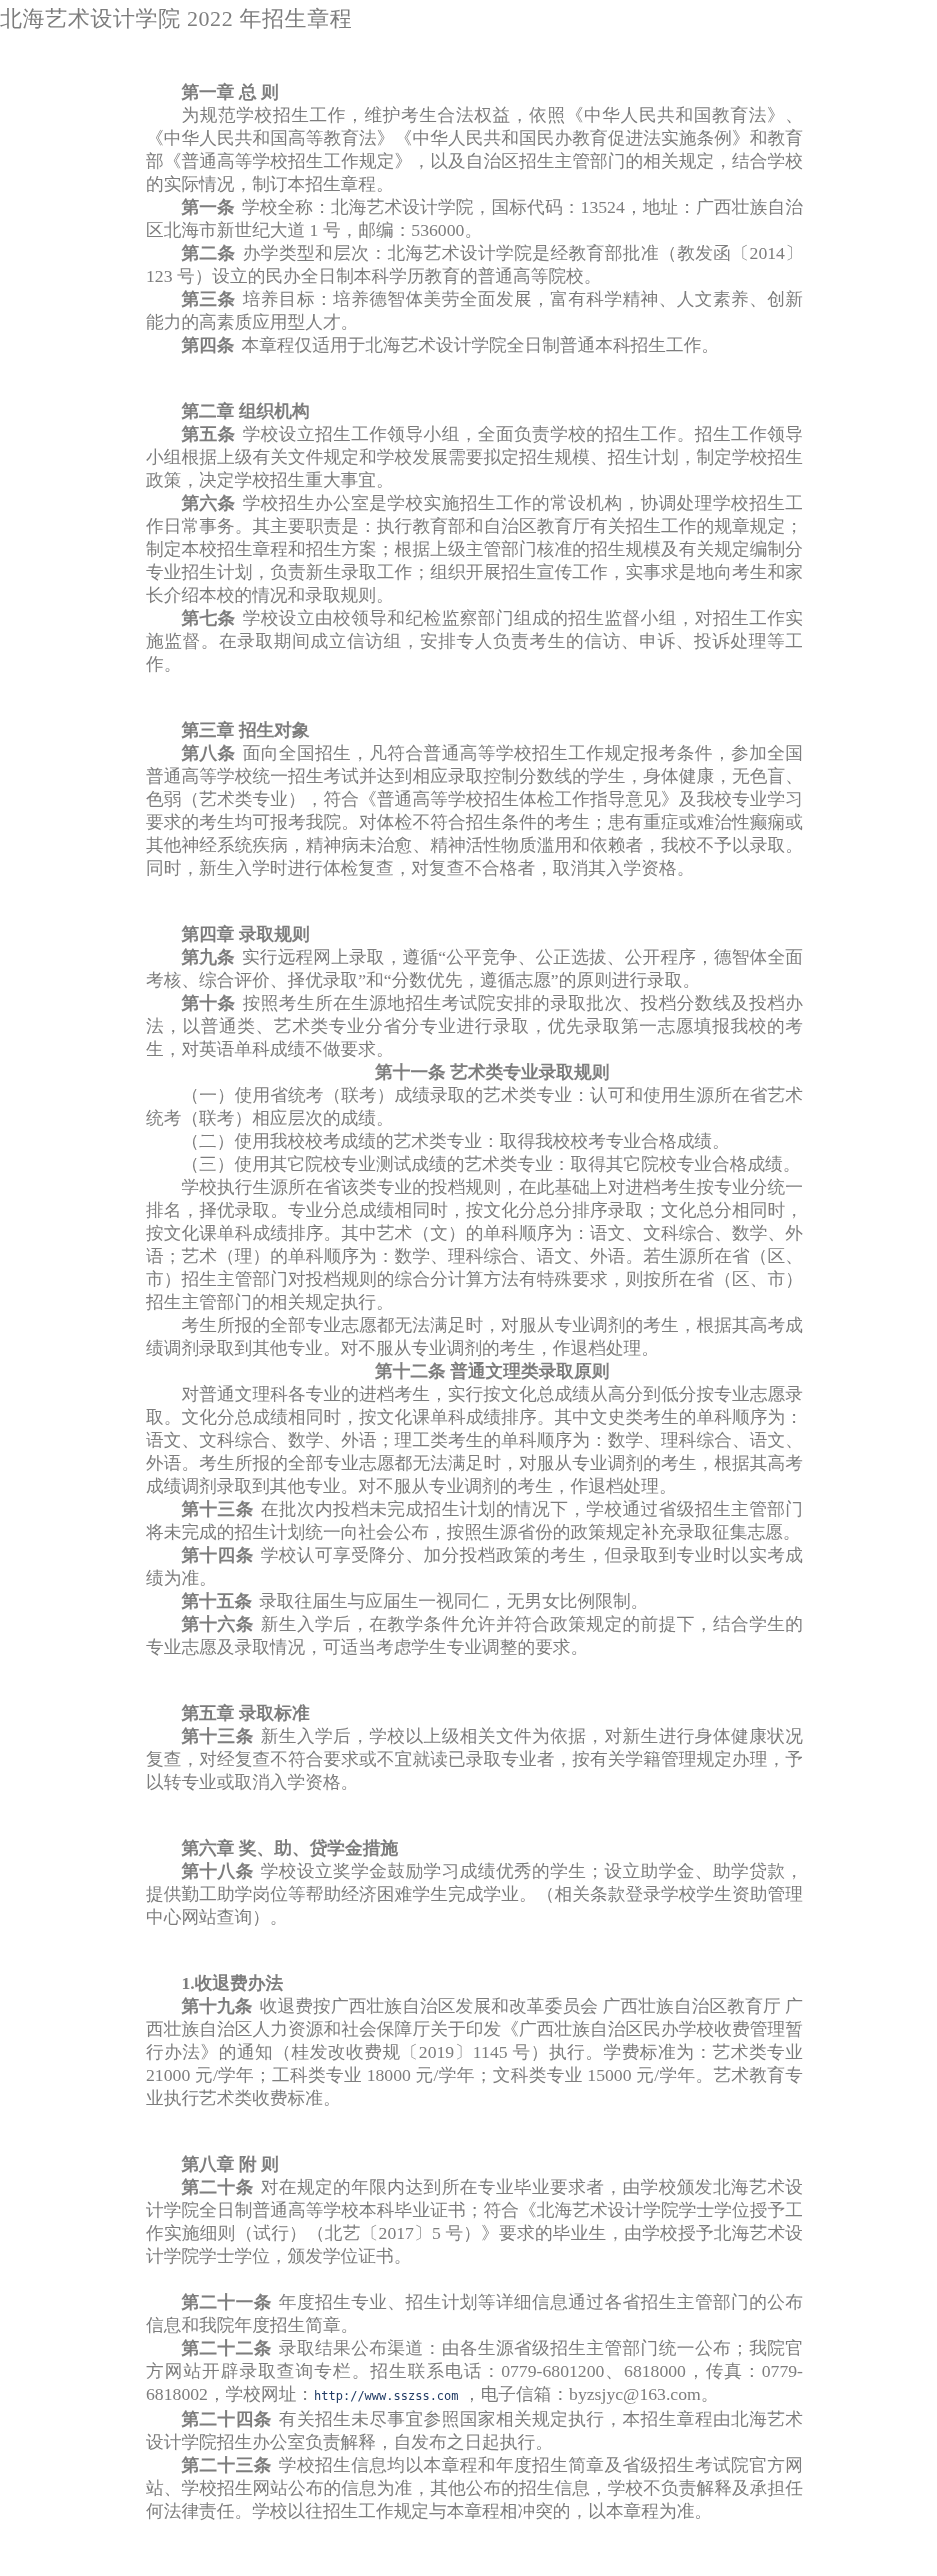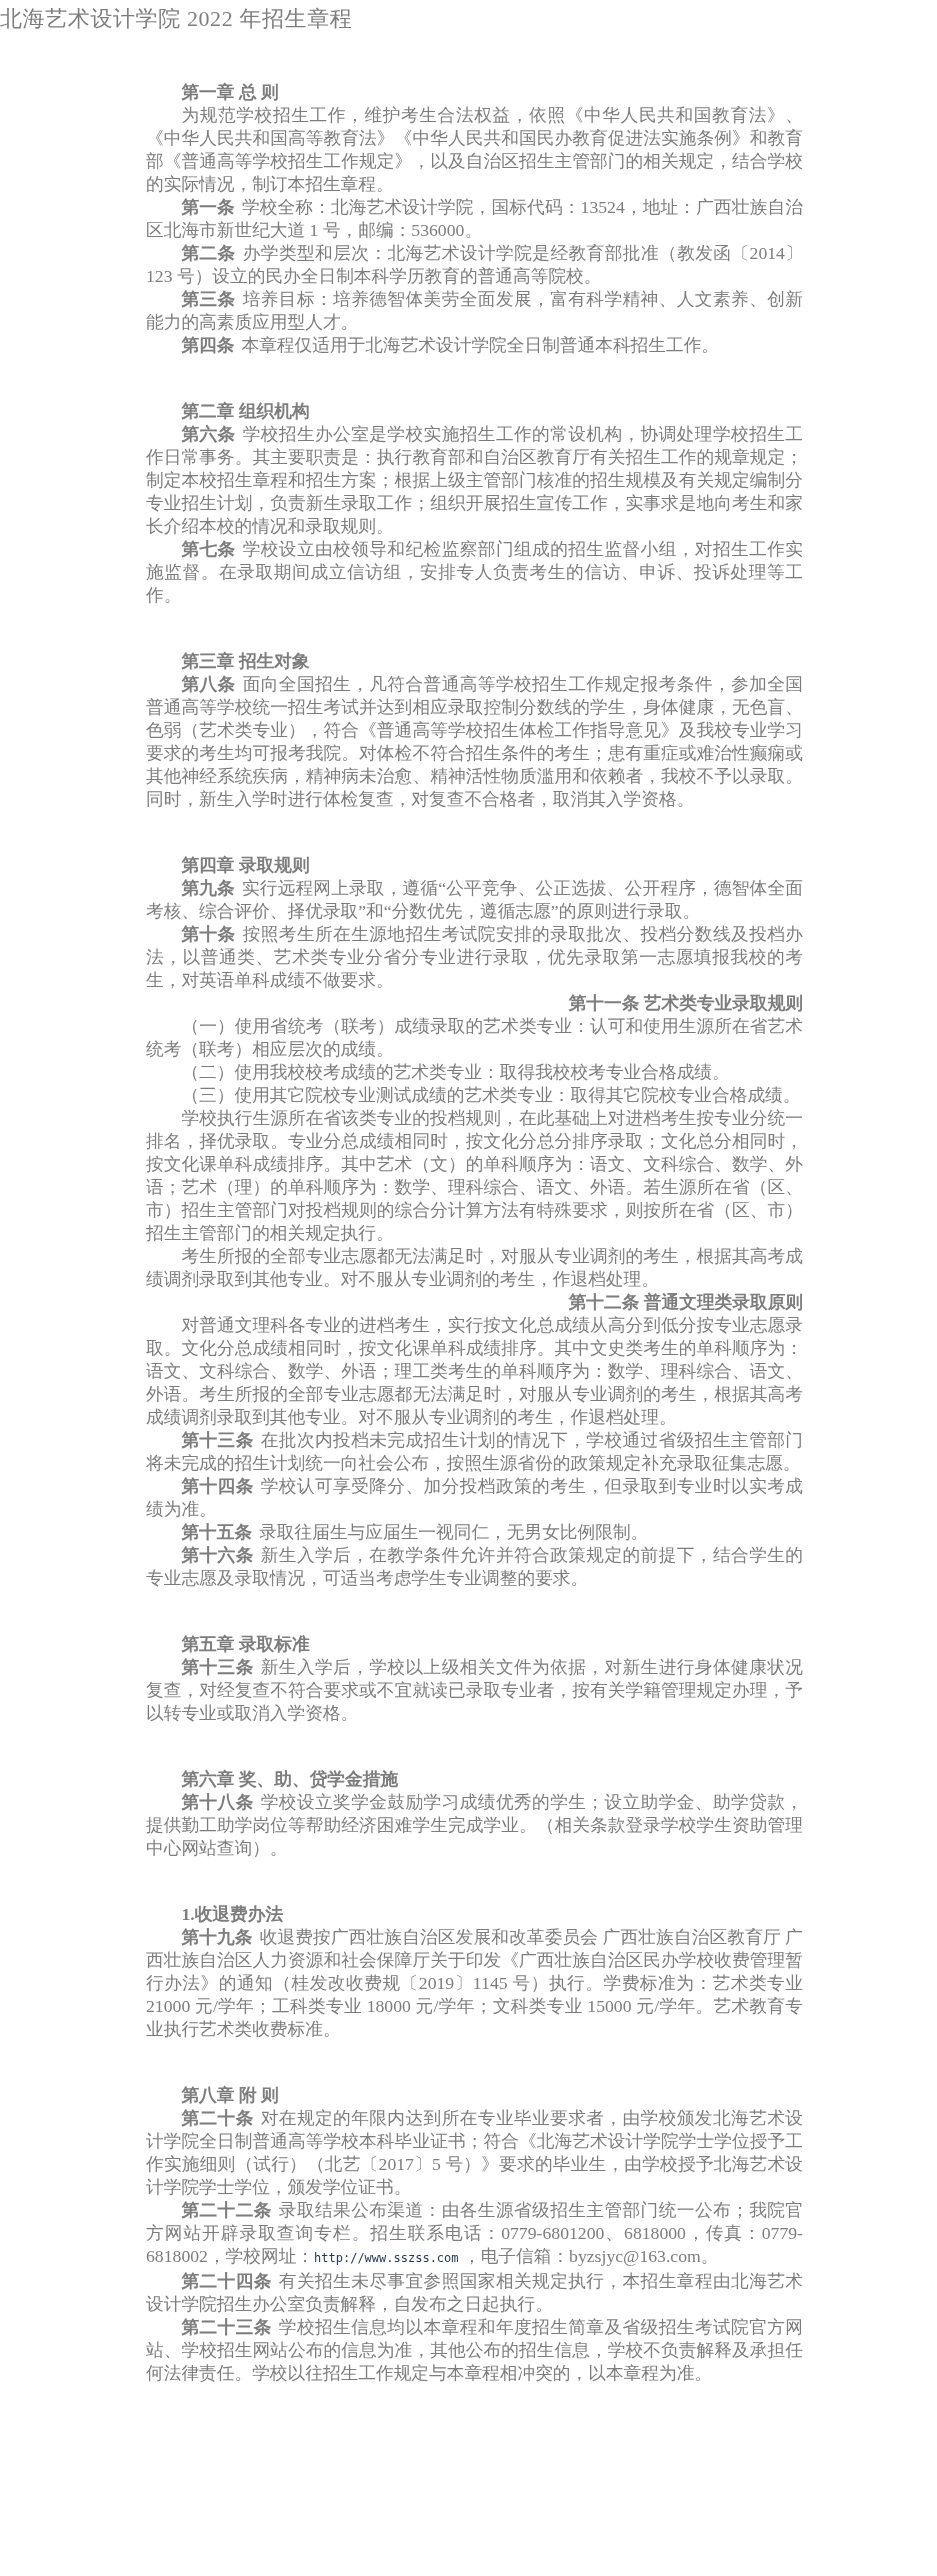--- a/index.html
+++ b/index.html
@@ -31,21 +31,21 @@
     text-align: justify;
     text-indent: 2em;
     color: #7d7d7d;
   }
   .doc p.chapter {
     font-weight: bold;
     margin-top: 43px;
     text-align: left;
   }
   .doc p.chapter:first-child { margin-top: 48px; }
-  .doc p.subhead { font-weight: bold; text-align: right; }
+  .doc p.subhead { font-weight: bold; text-align: center; }
   .doc p.gap { margin-top: 23.6px; }
   .article-label { font-weight: bold; margin-right: 7px; }
   .url-text {
     color: #1f3a64;
     font-family: "DejaVu Sans Mono", "Liberation Mono", monospace;
     font-size: 12px;
   }
 </style>
 </head>
 <body>
@@ -53,20 +53,21 @@
 <div class="page">
   <h1 class="page-title">北海艺术设计学院 2022 年招生章程</h1>
   <div class="doc">
       <p class="chapter">第一章 总 则</p>
       <p><span>为规范学校招生工作，维护考生合法权益，依照《中华人民共和国教育法》、《中华人民共和国高等教育法》《中华人民共和国民办教育促进法实施条例》和教育部《普通高等学校招生工作规定》，以及自治区招生主管部门的相关规定，结合学校的实际情况，制订本招生章程。</span></p>
       <p><span class="article-label">第一条</span><span>学校全称：北海艺术设计学院，国标代码：13524，地址：广西壮族自治区北海市新世纪大道 1 号，邮编：536000。</span></p>
       <p><span class="article-label">第二条</span><span>办学类型和层次：北海艺术设计学院是经教育部批准（教发函〔2014〕123 号）设立的民办全日制本科学历教育的普通高等院校。</span></p>
       <p><span class="article-label">第三条</span><span>培养目标：培养德智体美劳全面发展，富有科学精神、人文素养、创新能力的高素质应用型人才。</span></p>
       <p><span class="article-label">第四条</span><span>本章程仅适用于北海艺术设计学院全日制普通本科招生工作。</span></p>
       <p class="chapter">第二章 组织机构</p>
+      <p><span class="article-label">第五条</span><span>学校设立招生工作领导小组，全面负责学校的招生工作。招生工作领导小组根据上级有关文件规定和学校发展需要拟定招生规模、招生计划，制定学校招生政策，决定学校招生重大事宜。</span></p>
       <p><span class="article-label">第六条</span><span>学校招生办公室是学校实施招生工作的常设机构，协调处理学校招生工作日常事务。其主要职责是：执行教育部和自治区教育厅有关招生工作的规章规定；制定本校招生章程和招生方案；根据上级主管部门核准的招生规模及有关规定编制分专业招生计划，负责新生录取工作；组织开展招生宣传工作，实事求是地向考生和家长介绍本校的情况和录取规则。</span></p>
       <p><span class="article-label">第七条</span><span>学校设立由校领导和纪检监察部门组成的招生监督小组，对招生工作实施监督。在录取期间成立信访组，安排专人负责考生的信访、申诉、投诉处理等工作。</span></p>
       <p class="chapter">第三章 招生对象</p>
       <p><span class="article-label">第八条</span><span>面向全国招生，凡符合普通高等学校招生工作规定报考条件，参加全国普通高等学校统一招生考试并达到相应录取控制分数线的学生，身体健康，无色盲、色弱（艺术类专业），符合《普通高等学校招生体检工作指导意见》及我校专业学习要求的考生均可报考我院。对体检不符合招生条件的考生；患有重症或难治性癫痫或其他神经系统疾病，精神病未治愈、精神活性物质滥用和依赖者，我校不予以录取。同时，新生入学时进行体检复查，对复查不合格者，取消其入学资格。</span></p>
       <p class="chapter">第四章 录取规则</p>
       <p><span class="article-label">第九条</span><span>实行远程网上录取，遵循“公平竞争、公正选拔、公开程序，德智体全面考核、综合评价、择优录取”和“分数优先，遵循志愿”的原则进行录取。</span></p>
       <p><span class="article-label">第十条</span><span>按照考生所在生源地招生考试院安排的录取批次、投档分数线及投档办法，以普通类、艺术类专业分省分专业进行录取，优先录取第一志愿填报我校的考生，对英语单科成绩不做要求。</span></p>
       <p class="subhead">第十一条 艺术类专业录取规则</p>
       <p><span>（一）使用省统考（联考）成绩录取的艺术类专业：认可和使用生源所在省艺术统考（联考）相应层次的成绩。</span></p>
       <p><span>（二）使用我校校考成绩的艺术类专业：取得我校校考专业合格成绩。</span></p>
@@ -80,18 +81,19 @@
       <p><span class="article-label">第十五条</span><span>录取往届生与应届生一视同仁，无男女比例限制。</span></p>
       <p><span class="article-label">第十六条</span><span>新生入学后，在教学条件允许并符合政策规定的前提下，结合学生的专业志愿及录取情况，可适当考虑学生专业调整的要求。</span></p>
       <p class="chapter">第五章 录取标准</p>
       <p><span class="article-label">第十三条</span><span>新生入学后，学校以上级相关文件为依据，对新生进行身体健康状况复查，对经复查不符合要求或不宜就读已录取专业者，按有关学籍管理规定办理，予以转专业或取消入学资格。</span></p>
       <p class="chapter">第六章 奖、助、贷学金措施</p>
       <p><span class="article-label">第十八条</span><span>学校设立奖学金鼓励学习成绩优秀的学生；设立助学金、助学贷款，提供勤工助学岗位等帮助经济困难学生完成学业。（相关条款登录学校学生资助管理中心网站查询）。</span></p>
       <p class="chapter">1.收退费办法</p>
       <p><span class="article-label">第十九条</span><span>收退费按广西壮族自治区发展和改革委员会 广西壮族自治区教育厅 广西壮族自治区人力资源和社会保障厅关于印发《广西壮族自治区民办学校收费管理暂行办法》的通知（桂发改收费规〔2019〕1145 号）执行。学费标准为：艺术类专业 21000 元/学年；工科类专业 18000 元/学年；文科类专业 15000 元/学年。艺术教育专业执行艺术类收费标准。</span></p>
       <p class="chapter">第八章 附 则</p>
       <p><span class="article-label">第二十条</span><span>对在规定的年限内达到所在专业毕业要求者，由学校颁发北海艺术设计学院全日制普通高等学校本科毕业证书；符合《北海艺术设计学院学士学位授予工作实施细则（试行）（北艺〔2017〕5 号）》要求的毕业生，由学校授予北海艺术设计学院学士学位，颁发学位证书。</span></p>
+      <p class="gap"><span class="article-label">第二十一条</span><span>年度招生专业、招生计划等详细信息通过各省招生主管部门的公布信息和我院年度招生简章。</span></p>
       <p><span class="article-label">第二十二条</span><span>录取结果公布渠道：由各生源省级招生主管部门统一公布；我院官方网站开辟录取查询专栏。招生联系电话：0779-6801200、6818000，传真：0779-6818002，学校网址：</span><span class="url-text">http://www.sszss.com</span><span> ，电子信箱：byzsjyc@163.com。</span></p>
       <p><span class="article-label">第二十四条</span><span>有关招生未尽事宜参照国家相关规定执行，本招生章程由北海艺术设计学院招生办公室负责解释，自发布之日起执行。</span></p>
       <p><span class="article-label">第二十三条</span><span>学校招生信息均以本章程和年度招生简章及省级招生考试院官方网站、学校招生网站公布的信息为准，其他公布的招生信息，学校不负责解释及承担任何法律责任。学校以往招生工作规定与本章程相冲突的，以本章程为准。</span></p>
     </div>
 </div>
 
 
 </body></html>

